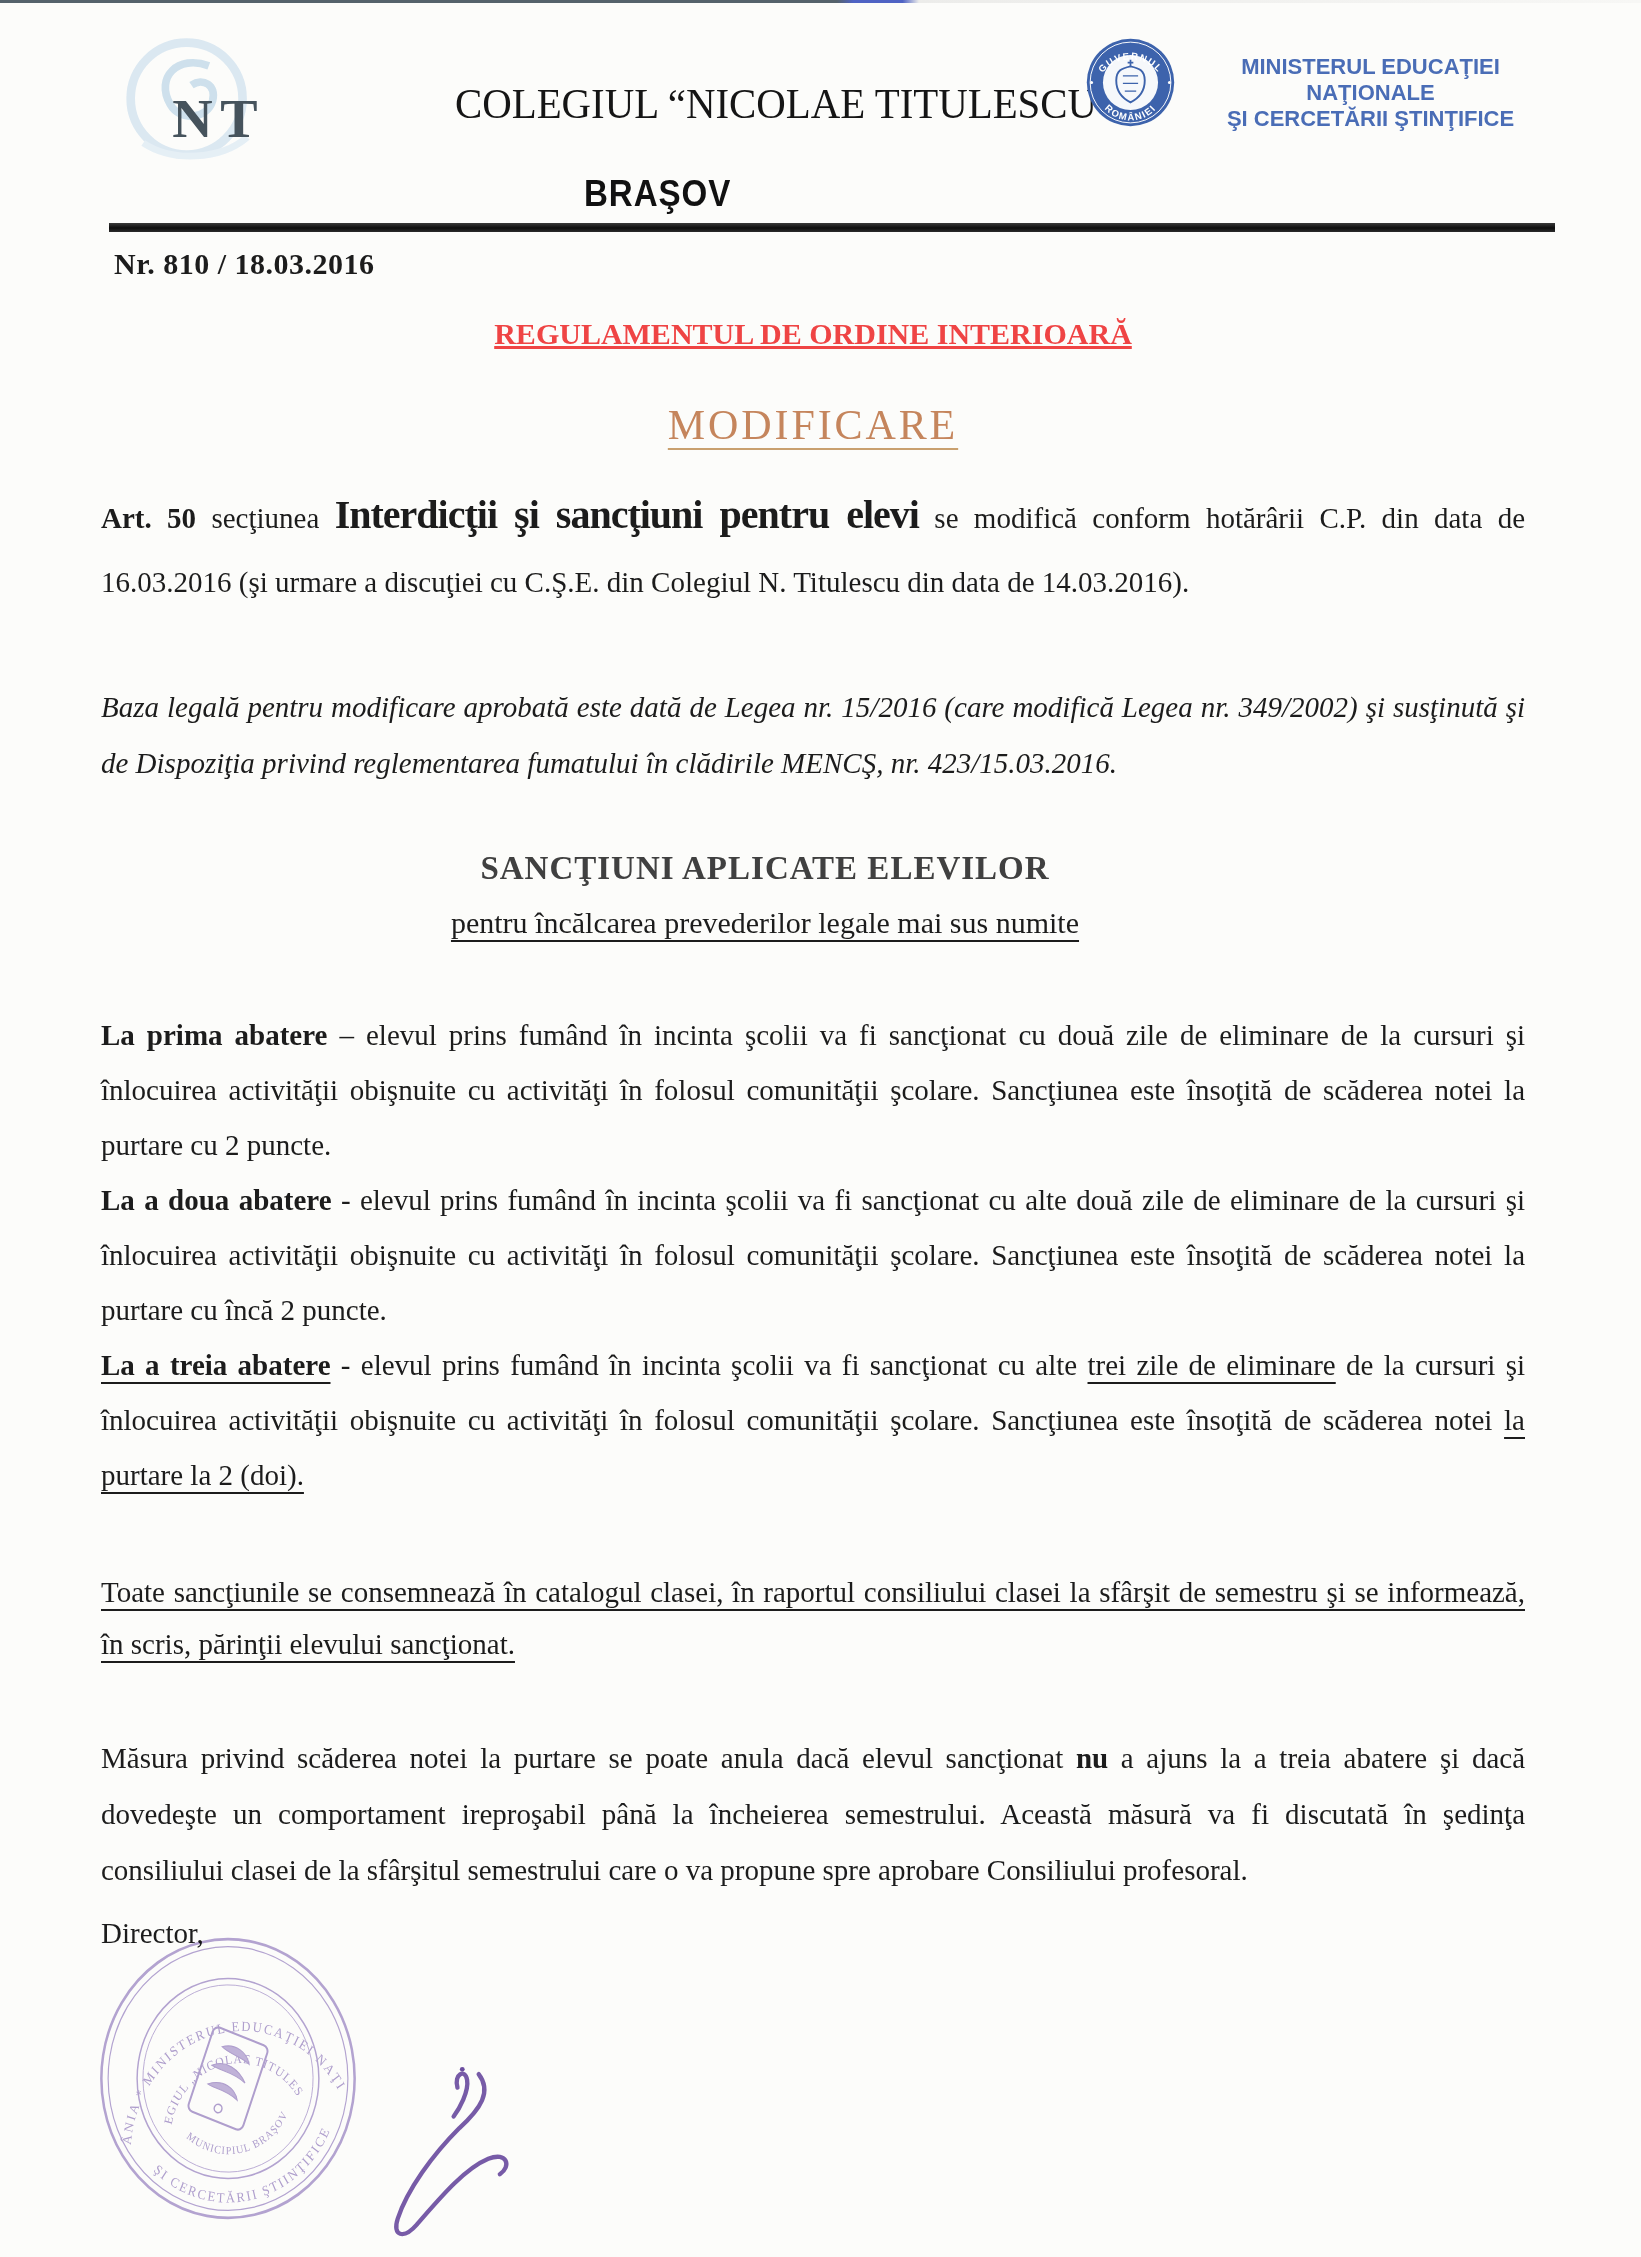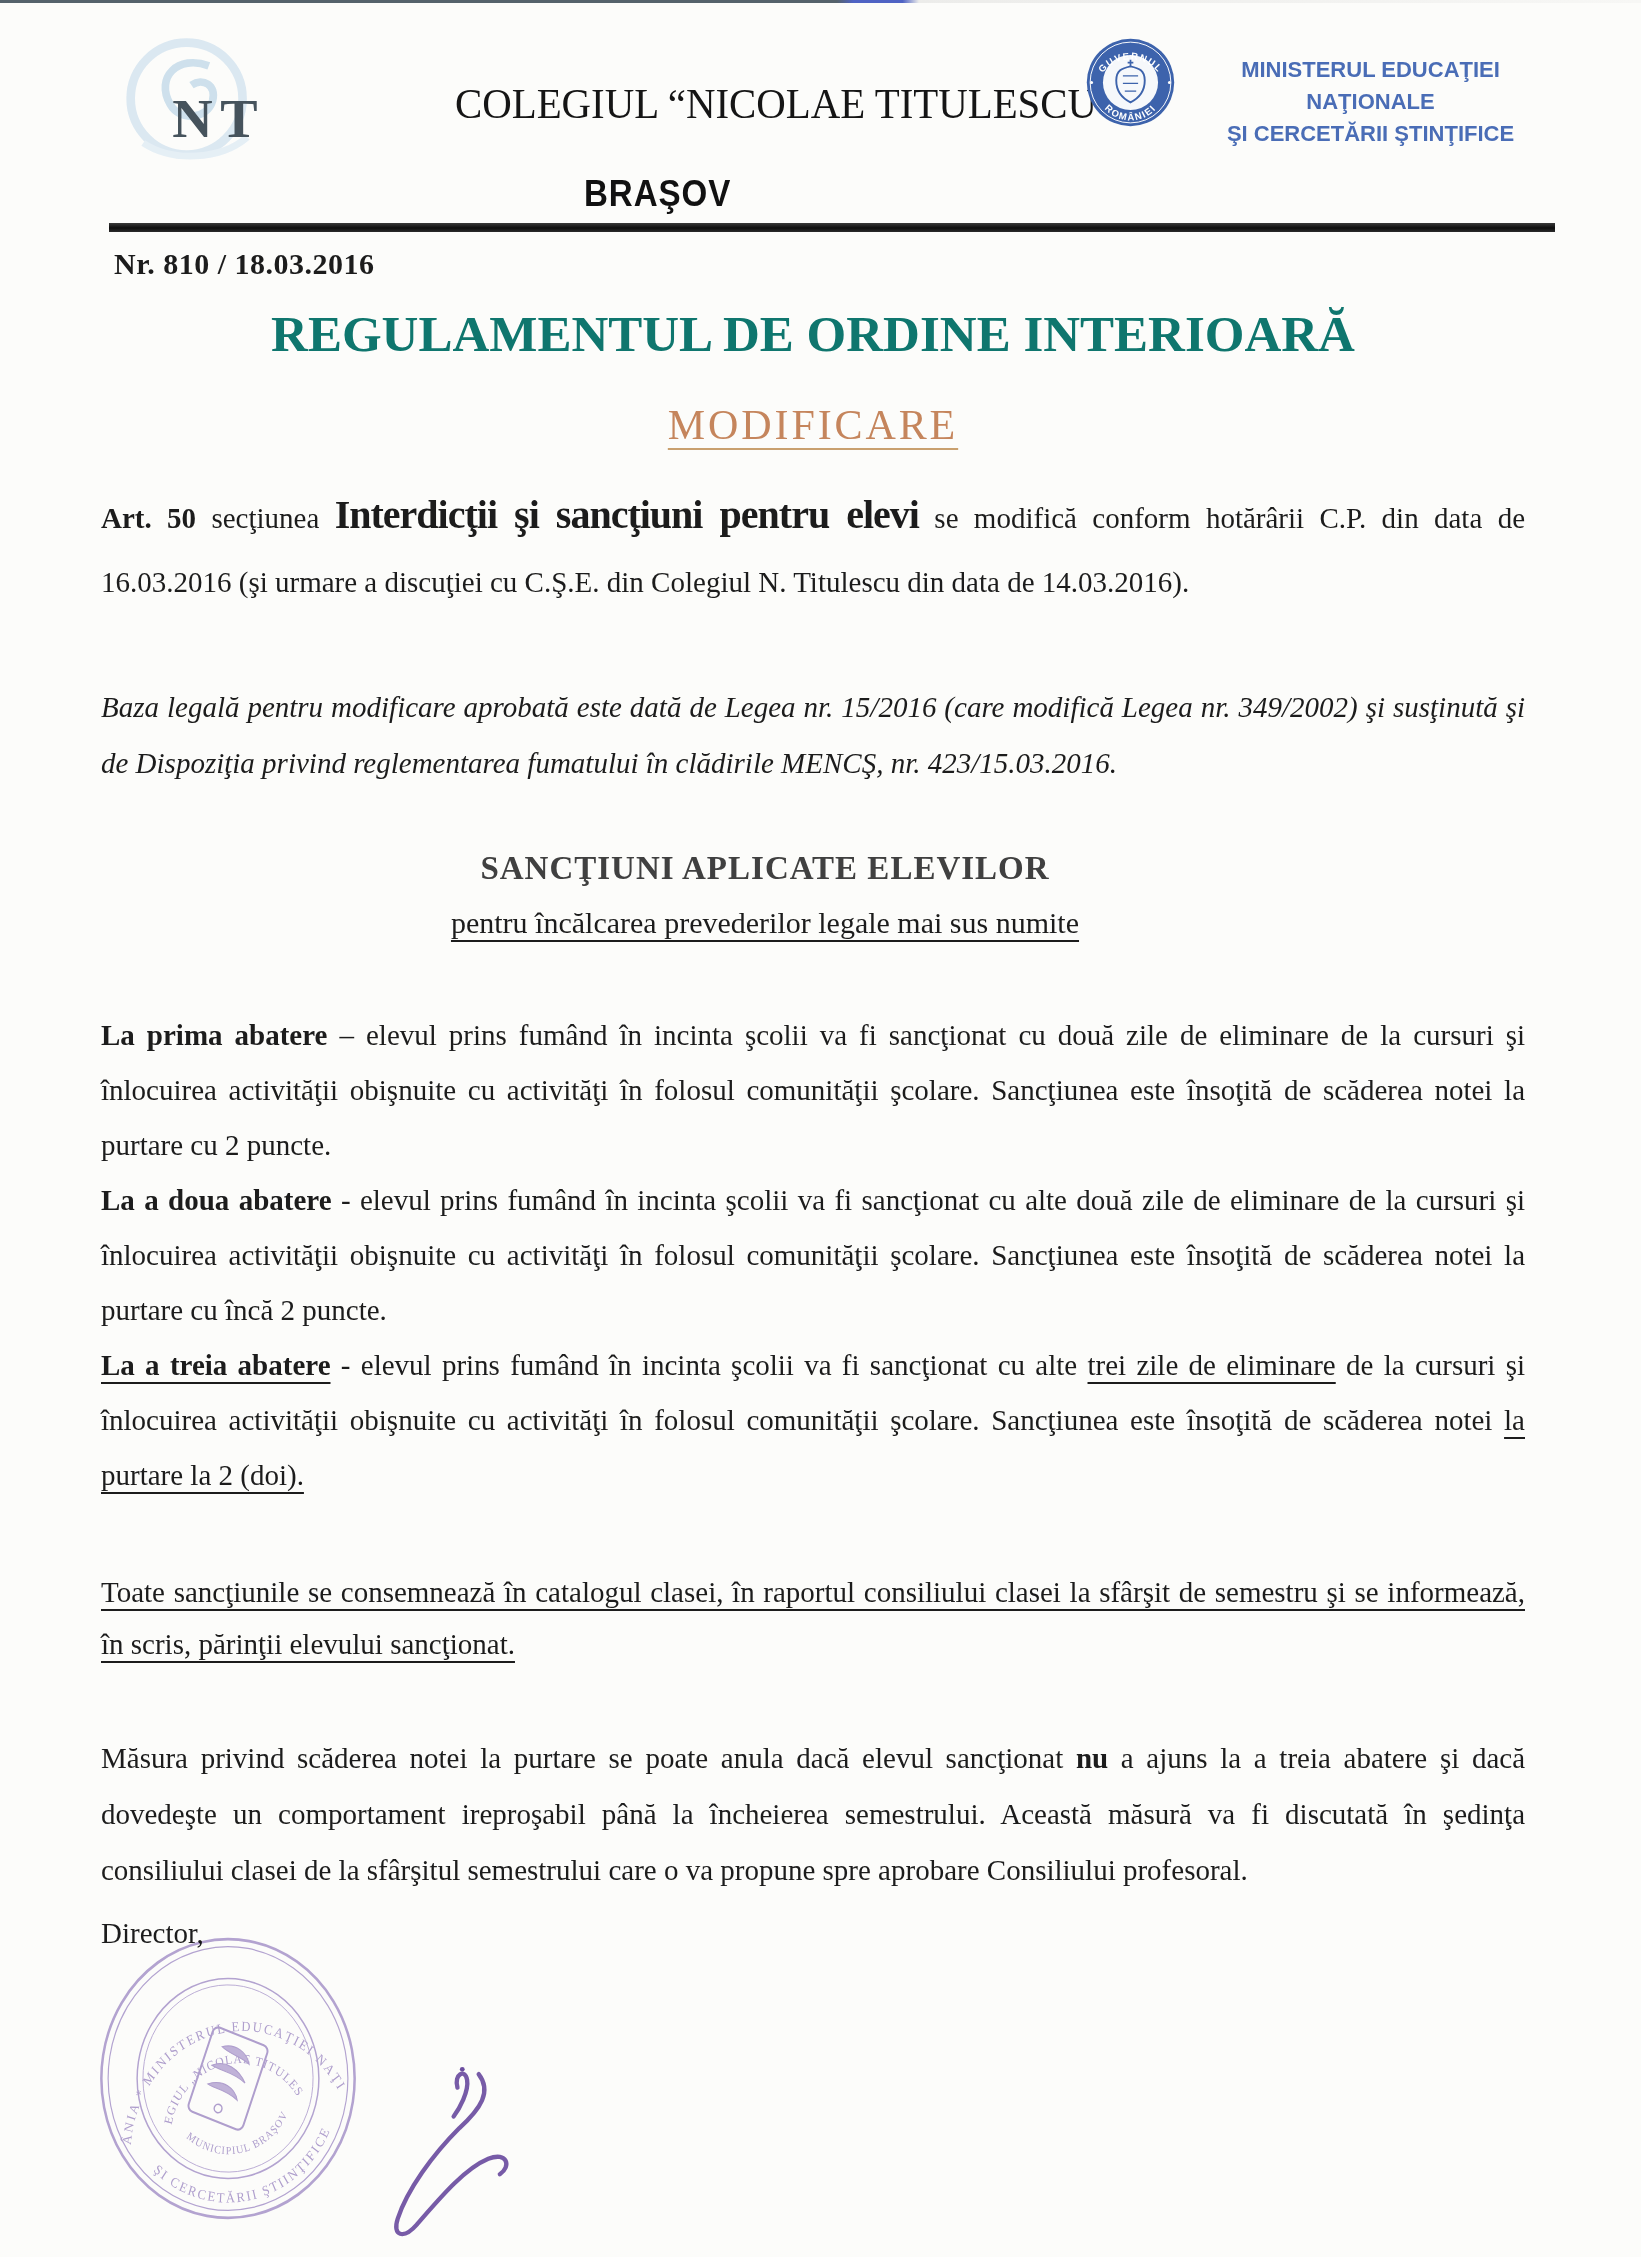--- a/index.html
+++ b/index.html
@@ -16,32 +16,32 @@
   .nt-logo{position:absolute;left:95px;top:29px;width:217px;height:145px;}
   .nt-text{font-family:"Liberation Serif",serif;font-weight:700;font-size:58px;fill:#46535c;letter-spacing:8px;}
   .school-name{
     position:absolute;left:439px;top:79px;width:637px;text-align:center;
     font-size:43px;white-space:nowrap;transform:scaleX(.95);transform-origin:center;color:#151515;
   }
   .gov-seal{position:absolute;left:1083px;top:35px;width:95px;height:95px;}
   .gs-text{font-family:"Liberation Sans",sans-serif;font-size:10px;font-weight:700;fill:#ffffff;letter-spacing:1.5px;}
   .ministry-text{
     position:absolute;left:1186px;top:54px;width:369px;text-align:center;
-    font-family:"Liberation Sans",sans-serif;font-weight:700;font-size:22px;line-height:32px;color:#4a6db6;
+    font-family:"Liberation Sans",sans-serif;font-weight:700;font-size:22px;line-height:26px;color:#4a6db6;
   }
   .city{
     position:absolute;left:584px;top:173px;
     font-family:"Liberation Sans",sans-serif;font-weight:700;font-size:36px;letter-spacing:1px;
     transform:scaleX(.92);transform-origin:left;color:#111;
   }
   .rule{position:absolute;left:109px;top:223px;width:1446px;height:8.7px;background:linear-gradient(#3a3a3a,#0d0d0d 55%,#2c2c2c);}
   .reg-no{position:absolute;left:114px;top:247px;font-weight:700;font-size:30px;letter-spacing:0.5px;}
   
   .content{position:absolute;left:101px;top:0;width:1424px;}
-  .title{margin:307px 0 0;text-align:center;font-size:51px;line-height:54px;font-weight:700;color:#0f766e;}
+  .title{margin:307px 0 0;text-align:center;font-size:30px;line-height:54px;font-weight:700;color:#ef4444;text-decoration:underline;}
   .subtitle-wrap{margin-top:39px;height:50px;text-align:center;font-size:42px;line-height:50px;}
   .subtitle{
     color:#c5855c;letter-spacing:2.9px;
     text-decoration:underline;text-decoration-thickness:1.9px;text-underline-offset:8.7px;text-decoration-color:#c9a06e;
   }
   .para{margin:0;font-size:29px;line-height:56px;text-align:justify;}
   .intro{margin-top:33px;line-height:64px;}
   .section-name{font-size:40px;letter-spacing:-1px;}
   .legal{margin-top:65px;font-style:italic;}
   .sanc-heading{

